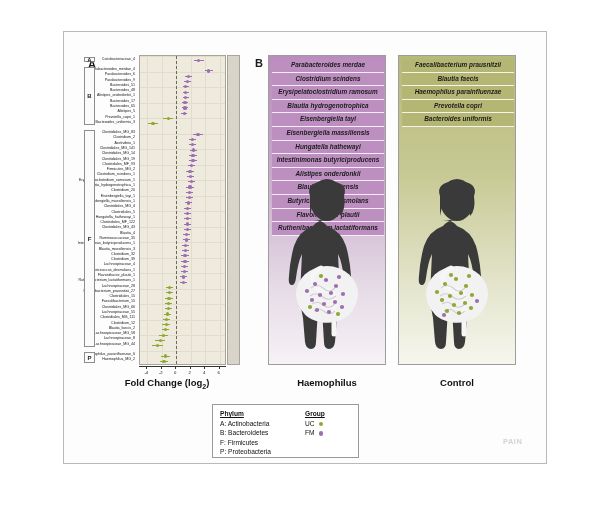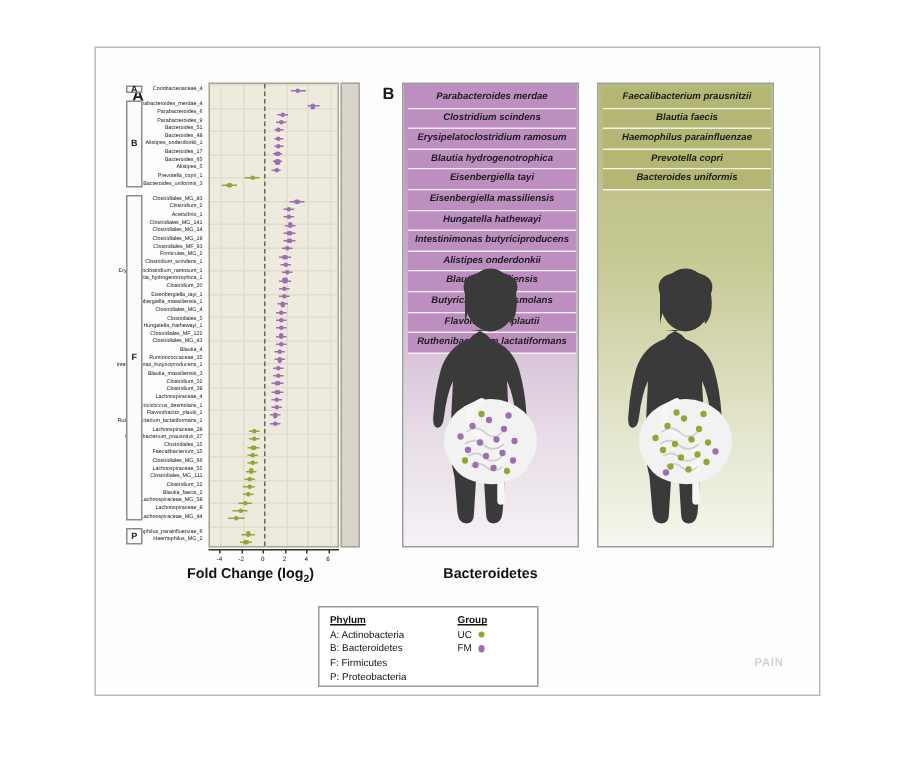--- a/index.html
+++ b/index.html
@@ -503,21 +503,21 @@
           </g>
           <g fill="#8fa833">
             <circle cx="52" cy="100" r="2.1"></circle>
               <circle cx="41" cy="131" r="2.1"></circle>
             <circle cx="69" cy="138" r="2.1"></circle>
           </g>
         </g>
       </svg>
     </div>
   </div>
-  <div class="grp-title" id="t-fm">Bacteroidetes</div>
+  <div class="grp-title" id="t-fm">Haemophilus</div>
 
   <div class="grp" id="grp-ct">
     <div class="tax-list" id="ct-taxa">
         <div class="tax">Faecalibacterium prausnitzii</div>
         <div class="tax">Blautia faecis</div>
         <div class="tax">Haemophilus parainfluenzae</div>
         <div class="tax">Prevotella copri</div>
         <div class="tax">Bacteroides uniformis</div>
       </div>
     <div class="silho">
@@ -555,20 +555,21 @@
             <circle cx="52" cy="99" r="2.1"></circle>
           </g>
           <g fill="#9c6fb0">
             <circle cx="78" cy="125" r="2.1"></circle>
               <circle cx="45" cy="139" r="2.1"></circle>
           </g>
         </g>
       </svg>
     </div>
   </div>
+  <div class="grp-title" id="t-ct">Control</div>
 
   <div class="legend">
     <div class="lg-col-a">
       <div class="lg-head">Phylum</div>
       <div id="lg-phylum">
           <div class="lg-item">A: Actinobacteria</div>
           <div class="lg-item">B: Bacteroidetes</div>
           <div class="lg-item">F: Firmicutes</div>
           <div class="lg-item">P: Proteobacteria</div>
         </div>

